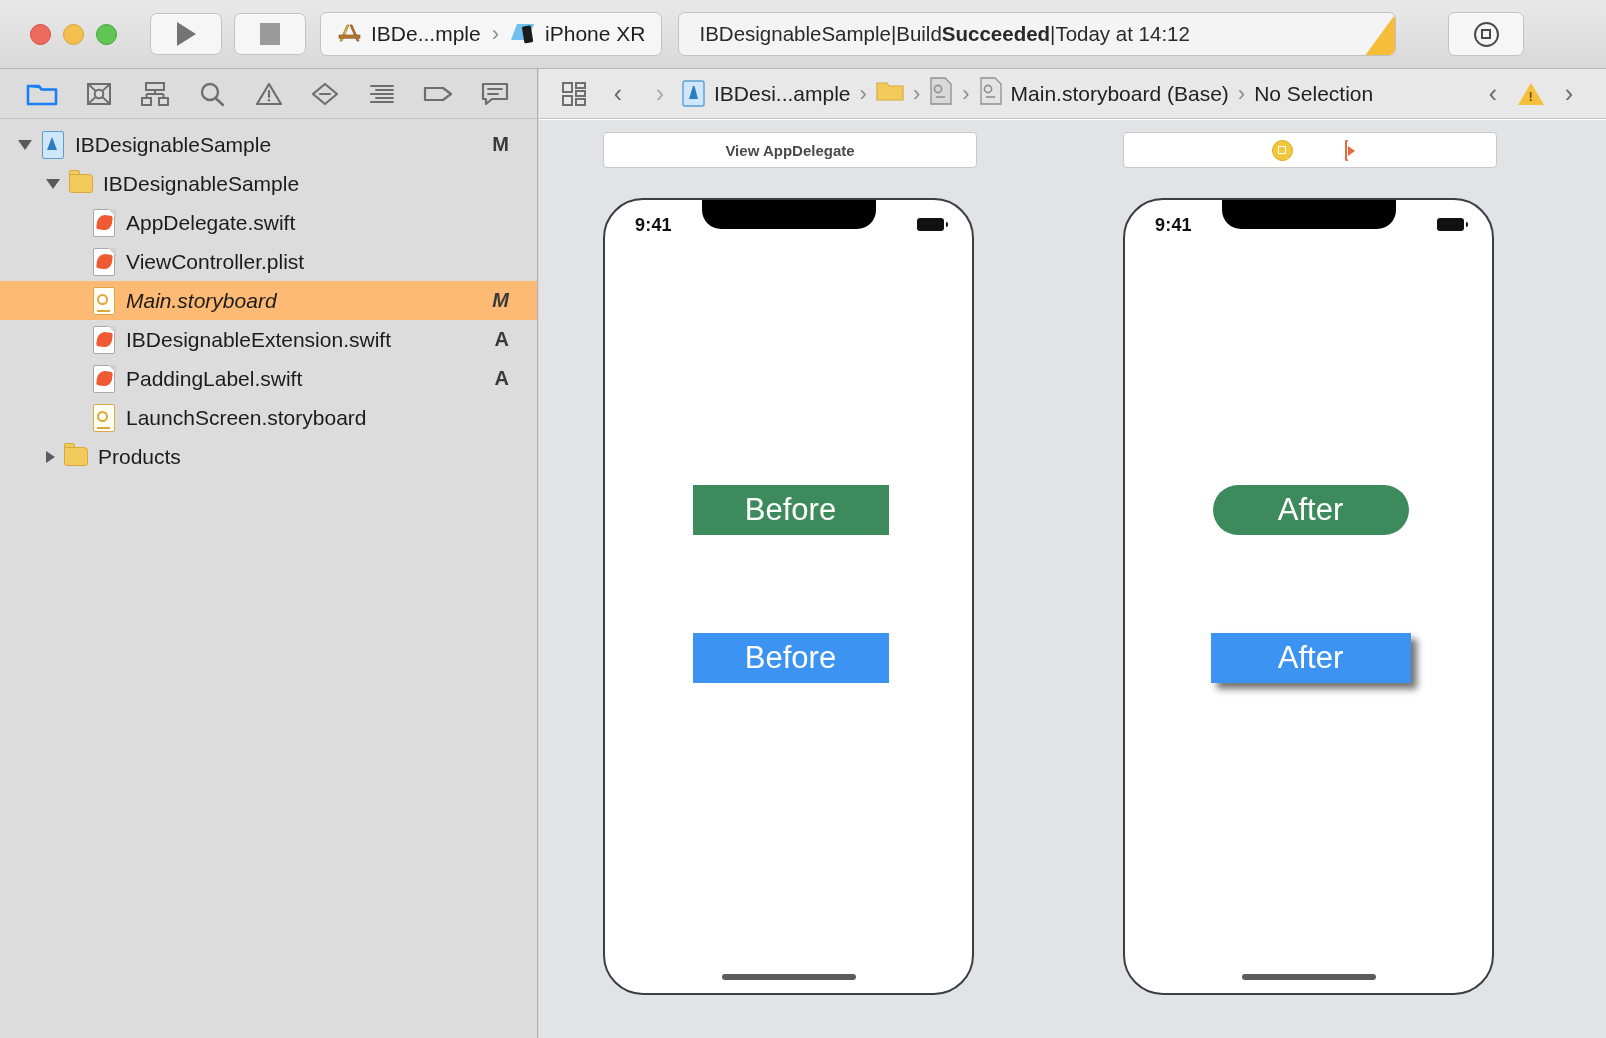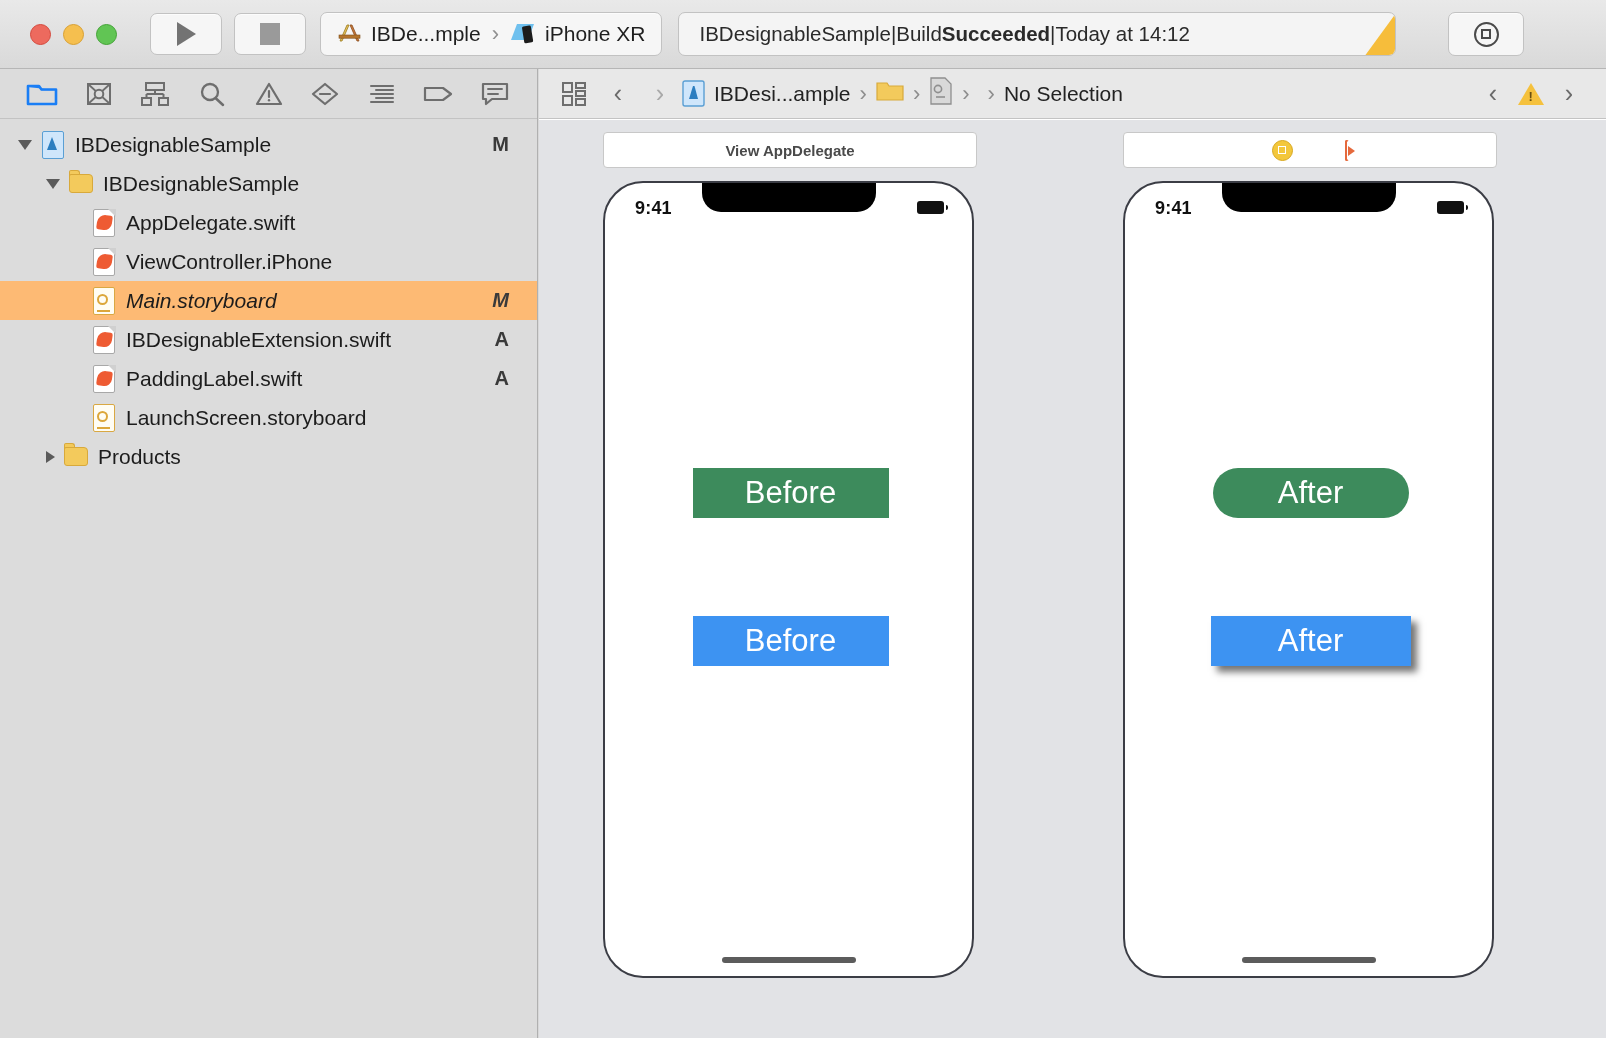--- a/index.html
+++ b/index.html
@@ -199,21 +199,21 @@
     position: absolute; left: 0; top: 51px; width: 1067px; height: 918px;
     background: #e2e3e6; overflow: hidden;
   }
   .scene { position: absolute; }
   .scene-dock {
     height: 36px; background: #fff; border: 1px solid #c8c8c8; border-radius: 4px;
     display: flex; align-items: center; justify-content: center; gap: 26px;
     font-size: 15px; font-weight: bold; color: #4a4a4a;
   }
   .device {
-    margin-top: 13px; background: #fff;
+    margin-top: 30px; background: #fff;
     border: 2.2px solid #3b3d45; border-radius: 40px;
     position: relative; overflow: hidden;
   }
   .notch {
     position: absolute; left: 50%; transform: translateX(-50%); top: -2px;
     width: 174px; height: 31px; background: #000;
     border-radius: 0 0 19px 19px;
   }
   .st-time {
     position: absolute; left: 30px; top: 15px; font-size: 18px;
@@ -413,21 +413,21 @@
           <span class="fname">AppDelegate.swift</span>
         </div>
         <div class="frow">
           <span style="width:74px"></span>
           <span class="twisty blank"></span>
           <span class="ficon">
             <span class="doc-base"></span>
             <span class="doc-fold"></span>
             <span class="swift-bird"></span>
           </span>
-          <span class="fname">ViewController.iPhone</span>
+          <span class="fname">ViewController.plist</span>
         </div>
         <div class="frow selected">
           <span style="width:74px"></span>
           <span class="twisty blank"></span>
           <span class="ficon">
             <span class="sb-doc-base"></span>
             <span class="sb-glyph"></span>
             <span class="sb-arrow"></span>
           </span>
           <span class="fname">Main.storyboard</span>
@@ -515,20 +515,30 @@
       <div class="jb-item">
         <span>
           <svg width="24" height="28" viewBox="0 0 24 28">
             <path d="M2 1 h14 l6 6 v20 H2 Z" fill="#d9d9d9" stroke="#8f8f8f" stroke-width="1.3"></path>
             <circle cx="9" cy="12" r="3.6" fill="none" stroke="#8f8f8f" stroke-width="1.6"></circle>
             <path d="M7 20 h9" stroke="#8f8f8f" stroke-width="1.6"></path>
           </svg>
         </span>
       </div>
       <span class="jb-sep">›</span>
+      <div class="jb-item">
+        <span>
+          <svg width="24" height="28" viewBox="0 0 24 28">
+            <path d="M2 1 h14 l6 6 v20 H2 Z" fill="#e4e4e4" stroke="#8f8f8f" stroke-width="1.3"></path>
+            <circle cx="9" cy="12" r="3.6" fill="none" stroke="#8f8f8f" stroke-width="1.6"></circle>
+            <path d="M7 20 h9" stroke="#8f8f8f" stroke-width="1.6"></path>
+          </svg>
+        </span>
+        <span>Main.storyboard (Base)</span>
+      </div>
       <span class="jb-sep">›</span>
       <div class="jb-item">
         <span>No Selection</span>
       </div>
 
       <div class="jb-right">
         <span class="jb-chev">‹</span>
         <span class="warn-tri"></span>
         <span class="jb-chev">›</span>
       </div>

